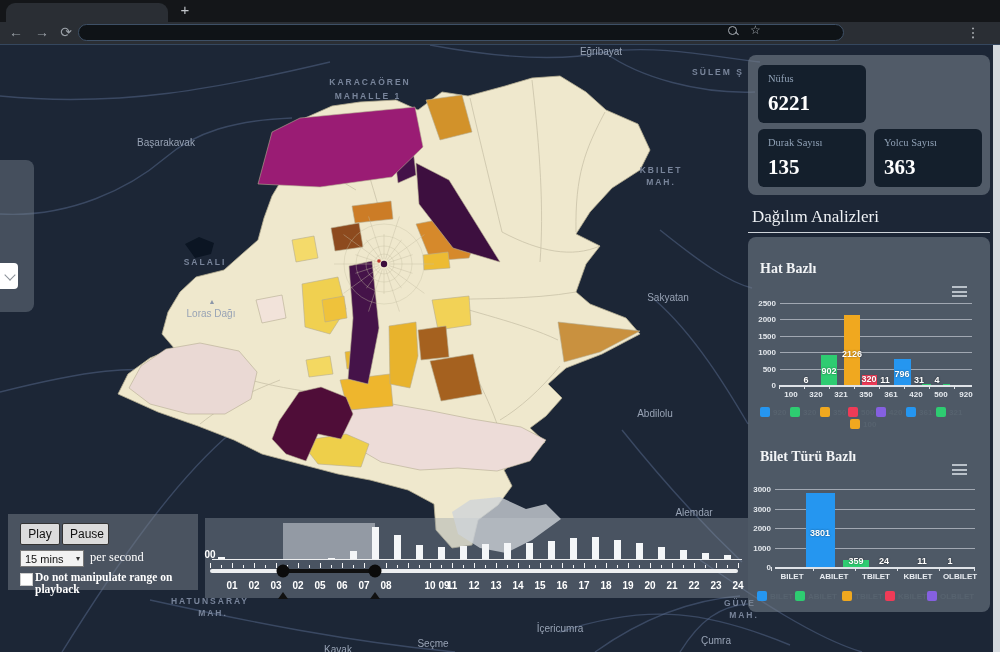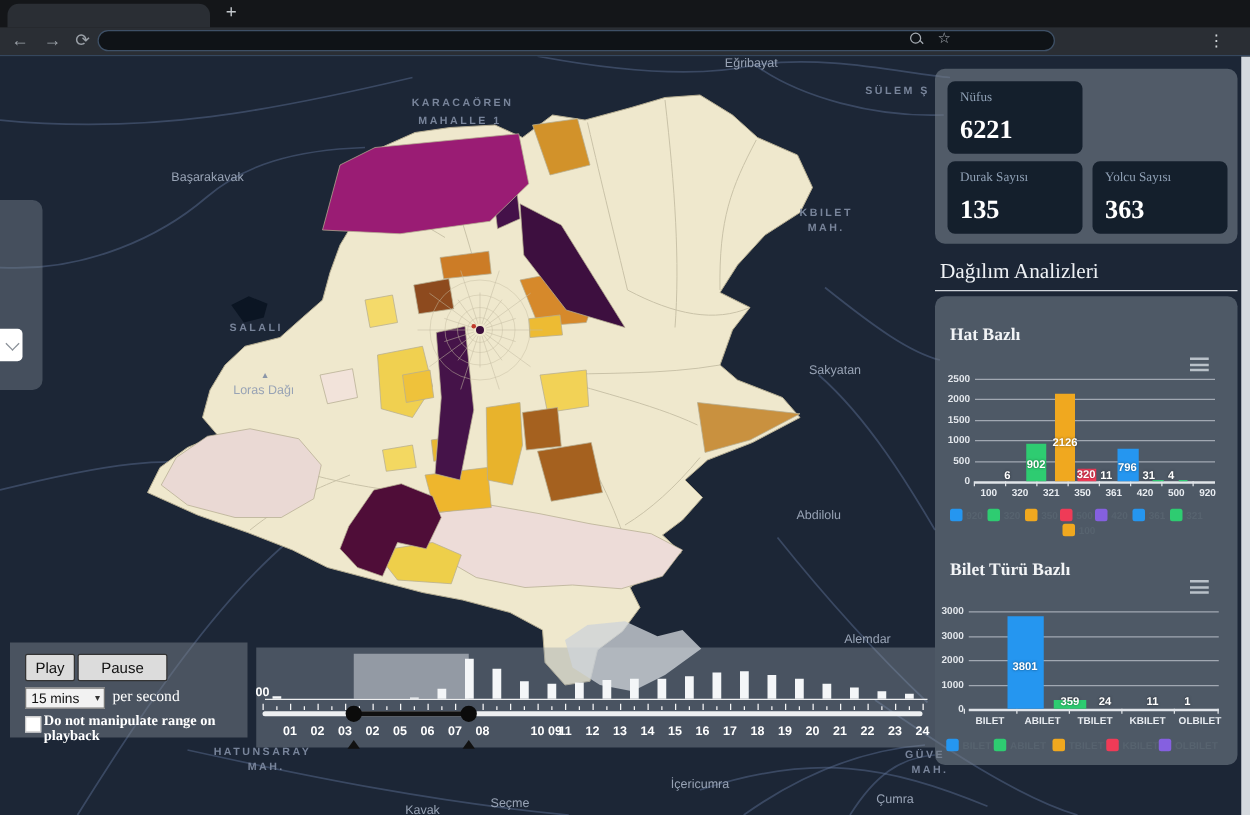--- a/index.html
+++ b/index.html
@@ -209,21 +209,21 @@
       <div class="maplabel dist" style="left: 661px; top: 137px;">MAH.</div>
       <div class="maplabel dist" style="left: 205px; top: 217px;">SALALI</div>
       <div class="maplabel mountain" style="left: 212px; top: 256px;">▲</div>
       <div class="maplabel town" style="left: 211px; top: 268px;">Loras Dağı</div>
       <div class="maplabel town" style="left: 668px; top: 252px;">Sakyatan</div>
       <div class="maplabel town" style="left: 655px; top: 368px;">Abdilolu</div>
       <div class="maplabel town" style="left: 694px; top: 467px;">Alemdar</div>
       <div class="maplabel dist" style="left: 210px; top: 556px;">HATUNSARAY</div>
       <div class="maplabel dist" style="left: 213px; top: 568px;">MAH.</div>
       <div class="maplabel town" style="left: 338px; top: 604px;">Kavak</div>
-      <div class="maplabel town" style="left: 408px; top: 598px;">Seçme</div>
+      <div class="maplabel town" style="left: 433px; top: 598px;">Seçme</div>
       <div class="maplabel town" style="left: 560px; top: 583px;">İçericumra</div>
       <div class="maplabel town" style="left: 716px; top: 595px;">Çumra</div>
       <div class="maplabel dist" style="left: 740px; top: 558px;">GÜVE</div>
       <div class="maplabel dist" style="left: 744px; top: 570px;">MAH.</div>
     </div>
 
   <div class="leftpanel"></div>
   <div class="leftbtn">
     <div class="chev"></div>
   </div>
@@ -333,21 +333,21 @@
       <div class="ttick" style="left: 738px; top: 518px; height: 5px;"></div>
       <div class="tlab" style="left: 738px; top: 535px;">24</div>
       <div class="thandle" style="left: 282.6px; top: 526px; pointer-events: auto;"></div>
       <div class="ttri" style="left: 282.6px; top: 547px;"></div>
       <div class="thandle" style="left: 375px; top: 526px; pointer-events: auto;"></div>
       <div class="ttri" style="left: 375px; top: 547px;"></div>
     </div>
 
   <div class="playback">
     <button class="pbtn" style="left:12px;width:40px">Play</button>
-    <button class="pbtn" style="left:54px;width:72px">Pause</button>
+    <button class="pbtn" style="left:54px;width:47px">Pause</button>
     <div class="speed">
       <span>15 mins</span>
       <span class="car">▾</span>
     </div>
     <div class="persec">per second</div>
     <div class="chkbox"></div>
     <div class="chklab">Do not manipulate range on playback</div>
   </div>
 
   <div class="statspanel">

